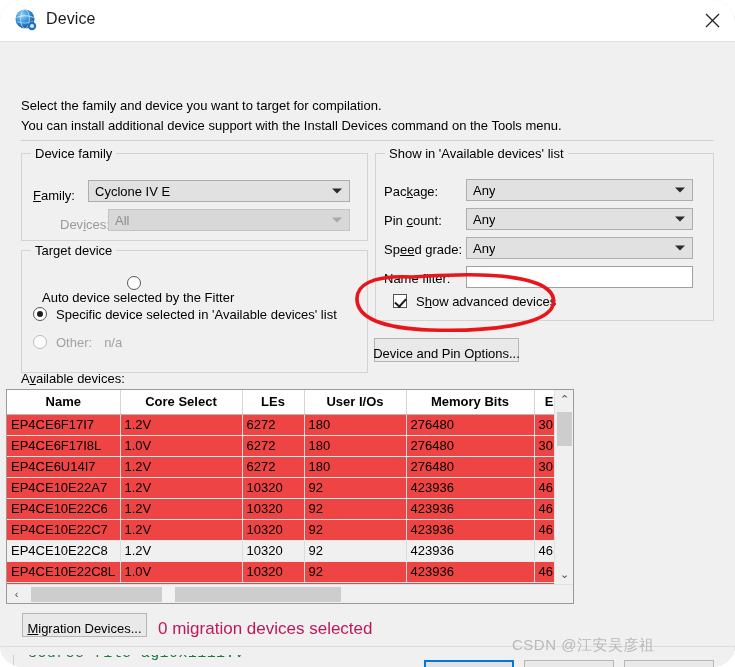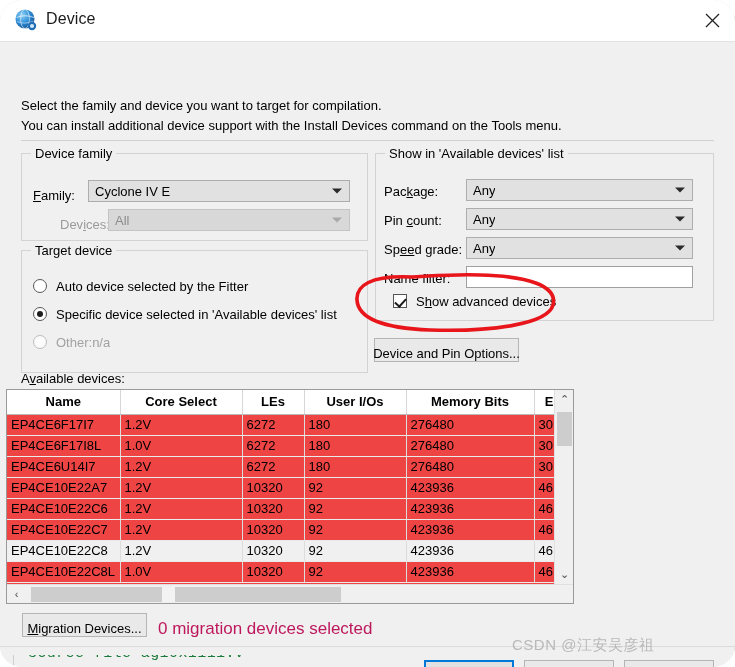--- a/index.html
+++ b/index.html
@@ -462,32 +462,32 @@
       </div>
       <div class="field-label dim" style="left:60px; top:175px;">Dev<span class="ul">i</span>ces:</div>
       <div class="combo disabled" style="left:108px; top:167px; width:242px;">
         <span class="combo-text">All</span>
         <span class="arrow"></span>
       </div>
 
       <div class="groupbox gb-target">
         <span class="group-legend">Target device</span>
       </div>
-      <div class="radio-row" style="top:234px;">
+      <div class="radio-row" style="top:234px;flex-direction:column;">
         <span class="radio"></span>
         <span class="radio-label">Auto device selected by the Fitter</span>
       </div>
       <div class="radio-row" style="top:262px;">
         <span class="radio checked"></span>
         <span class="radio-label">Specific device selected in 'Available devices' list</span>
       </div>
       <div class="radio-row" style="top:290px;">
         <span class="radio dim"></span>
         <span class="radio-label dim">Other:</span>
-        <span class="radio-label dim" style="margin-left:0;">n/a</span>
+        <span class="radio-label dim" style="margin-left:12px;">n/a</span>
       </div>
 
       <div class="groupbox gb-show">
         <span class="group-legend">Show in 'Available devices' list</span>
       </div>
       <div class="field-label" style="left:384px; top:142px;">Pac<span class="ul">k</span>age:</div>
       <div class="combo" style="left:466px; top:137px; width:227px;">
         <span class="combo-text">Any</span>
         <span class="arrow"></span>
       </div>

